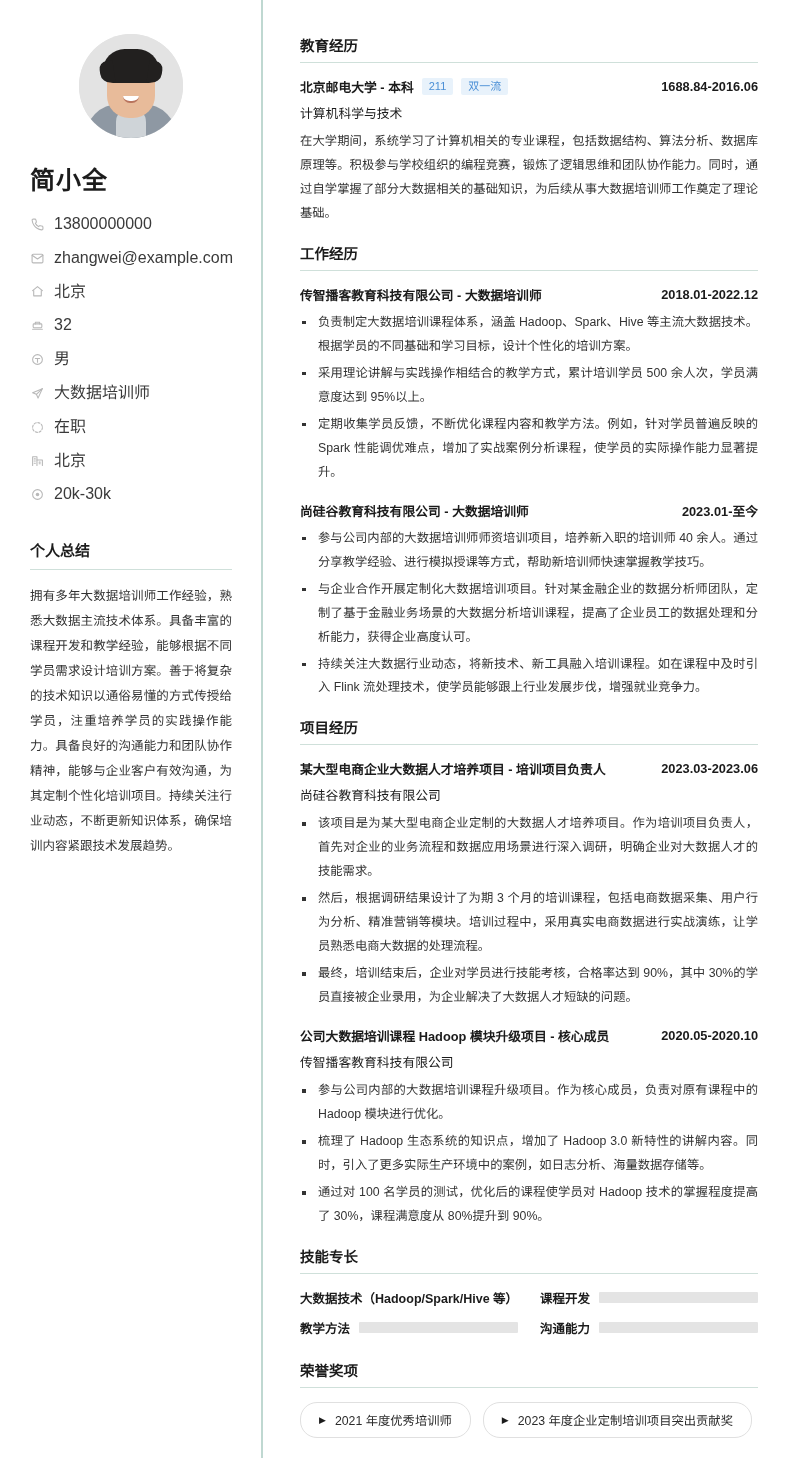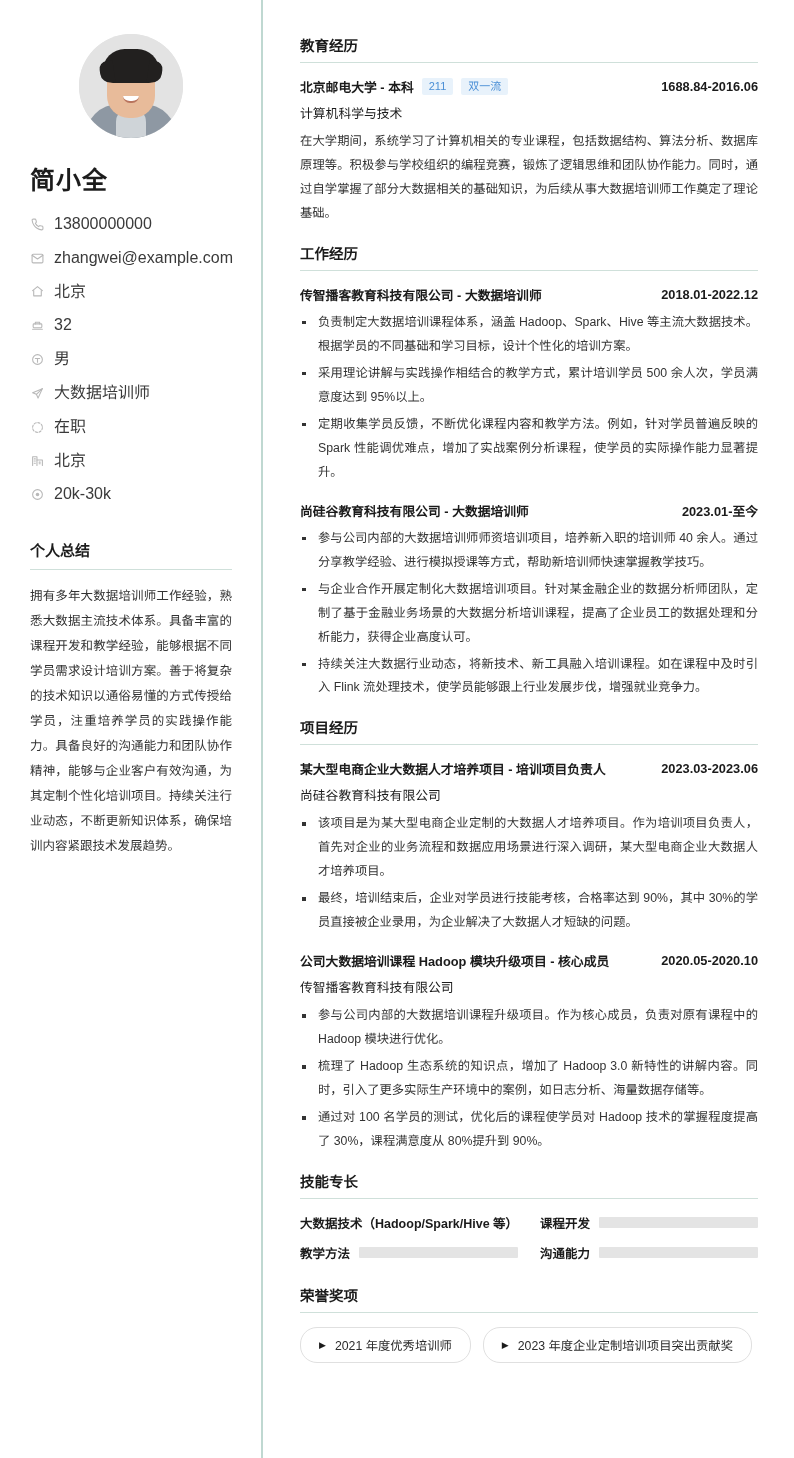--- a/index.html
+++ b/index.html
@@ -429,21 +429,22 @@
     <section class="sec" style="margin-top:14px;">
       <h2 class="sec-title">项目经历</h2>
 
       <div class="entry">
         <div class="entry-head">
           <div class="entry-head-left">某大型电商企业大数据人才培养项目 - 培训项目负责人</div>
           <span class="entry-date">2023.03-2023.06</span>
         </div>
         <div class="entry-sub">尚硅谷教育科技有限公司</div>
         <ul class="bullets">
-          <li>该项目是为某大型电商企业定制的大数据人才培养项目。作为培训项目负责人，首先对企业的业务流程和数据应用场景进行深入调研，某大型电商企业大数据人才培养项目。</li>
+          <li>该项目是为某大型电商企业定制的大数据人才培养项目。作为培训项目负责人，首先对企业的业务流程和数据应用场景进行深入调研，明确企业对大数据人才的技能需求。</li>
+          <li>然后，根据调研结果设计了为期 3 个月的培训课程，包括电商数据采集、用户行为分析、精准营销等模块。培训过程中，采用真实电商数据进行实战演练，让学员熟悉电商大数据的处理流程。</li>
           <li>最终，培训结束后，企业对学员进行技能考核，合格率达到 90%，其中 30%的学员直接被企业录用，为企业解决了大数据人才短缺的问题。</li>
         </ul>
       </div>
 
       <div class="entry">
         <div class="entry-head">
           <div class="entry-head-left">公司大数据培训课程 Hadoop 模块升级项目 - 核心成员</div>
           <span class="entry-date">2020.05-2020.10</span>
         </div>
         <div class="entry-sub">传智播客教育科技有限公司</div>

